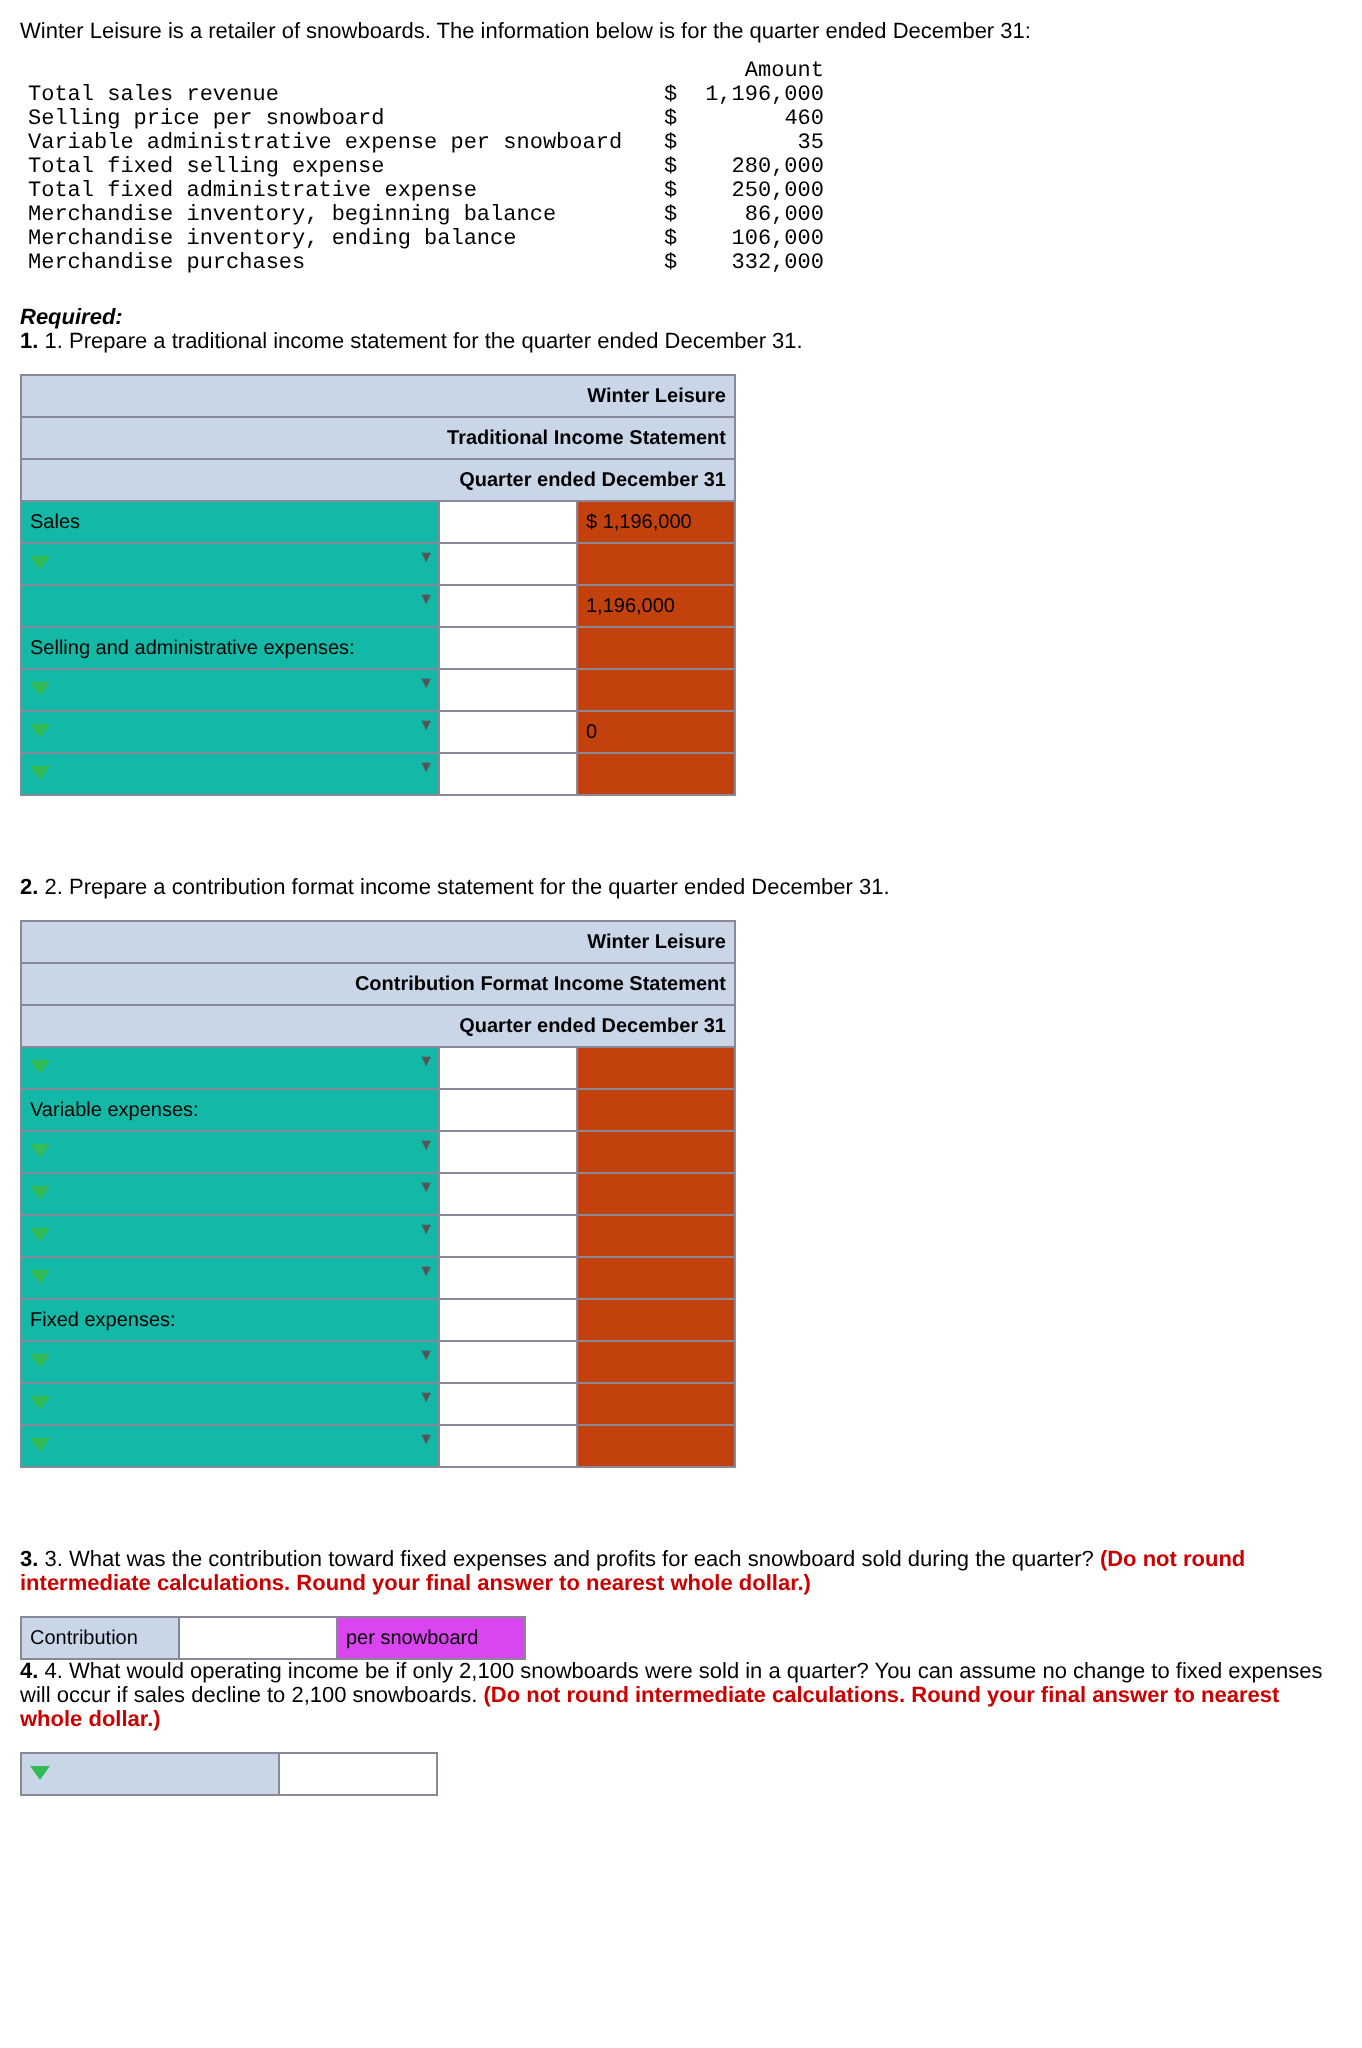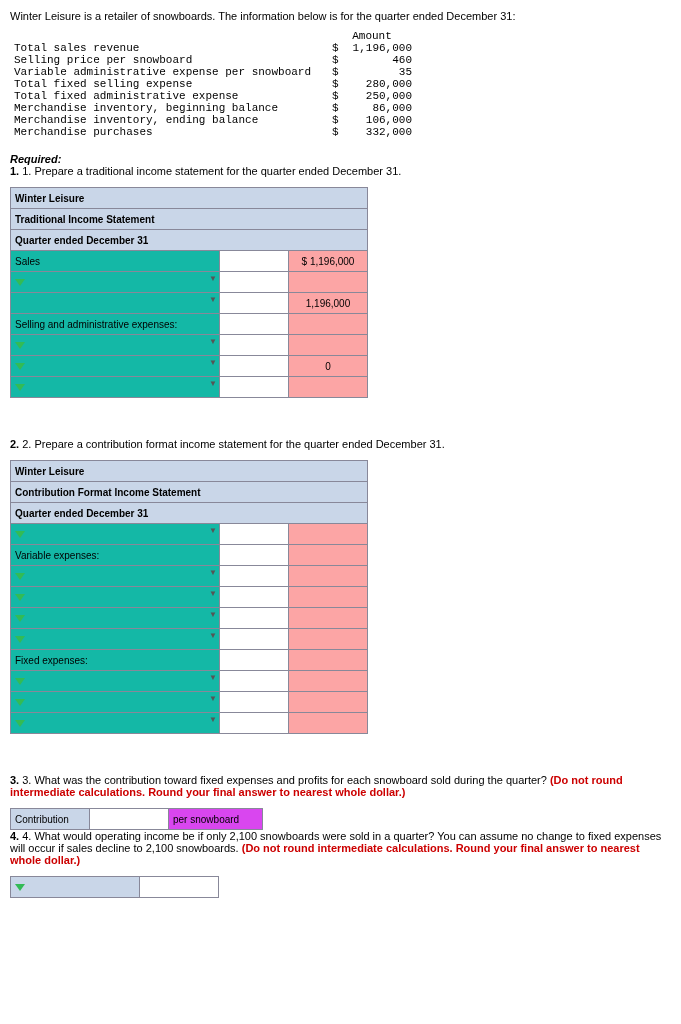--- a/index.html
+++ b/index.html
@@ -1,30 +1,30 @@
 <!DOCTYPE html>
 <html><head>
 <meta charset="utf-8">
 <style>
 body{font-family:Arial,sans-serif;font-size:11px;color:#000;margin:10px;background:#fff;width:661px}
 .intro{margin-bottom:8px}
 .data-table{border-collapse:collapse;margin-bottom:15px}
 .data-table td{font-family:'Courier New',monospace;font-size:11px;padding:0 4px;vertical-align:top}
 .data-table .desc{width:310px}
-.data-table .amt-hdr{text-align:center}
+.data-table .amt-hdr{text-align:right}
 .data-table .cur{text-align:left;width:12px}
 .data-table .num{text-align:right;width:60px}
 .req-lbl{font-style:italic;font-weight:bold;margin-top:10px}
 .req-txt{margin-bottom:10px}
 .wk{border-collapse:collapse;margin-bottom:40px}
 .wk td,.wk th{border:1px solid #889;padding:2px 4px;font-size:10px;height:16px}
-.wk .hdr{background:#c9d6e8;font-weight:bold;text-align:left}
+.wk .hdr{background:#c9d6e8;font-weight:bold;text-align:right}
 .wk .lbl{width:200px;text-align:left;background:#14b8a6}
 .wk .in{width:60px;background:#fff}
-.wk .amt{width:70px;text-align:center;background:#fca5a5}
+.wk .amt{width:70px;text-align:left;background:#c2410c}
 .wk .dd{position:relative}
 .wk .dd::after{content:"▼";position:absolute;right:2px;top:2px;font-size:8px;color:#555}
 .sec{margin-bottom:10px}
 .warn{color:#c00;font-weight:bold}
 .small-wk{border-collapse:collapse}
 .small-wk td{border:1px solid #889;padding:2px 4px;font-size:10px;height:16px}
 .small-wk .lab{background:#c9d6e8;width:70px}
 .small-wk .inp{width:70px;background:#fff}
 .small-wk .unit{width:85px;background:#d946ef}
 .tri{width:0;height:0;border-left:5px solid transparent;border-right:5px solid transparent;border-top:7px solid #3b5;display:inline-block}

